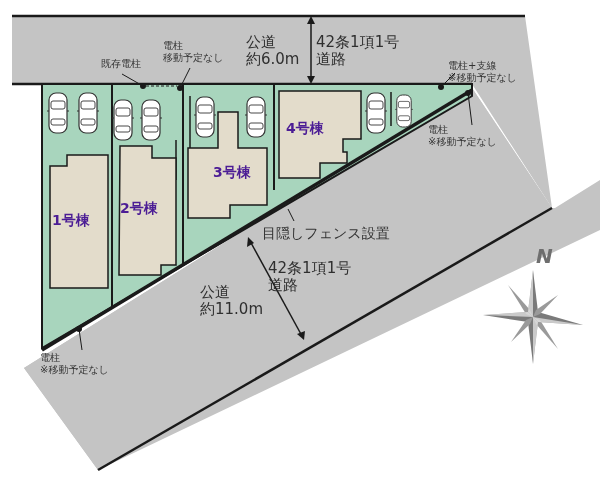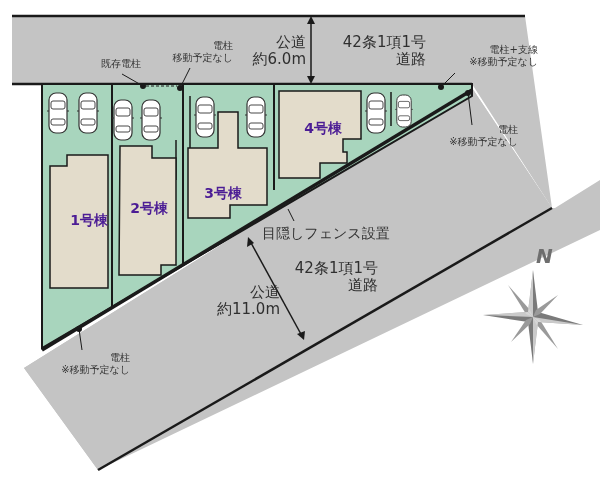--- a/index.html
+++ b/index.html
@@ -1,18 +1,18 @@
 <!DOCTYPE html>
 <html><head>
 <meta charset="utf-8">
 <style>
   html, body { margin: 0; padding: 0; background: #ffffff; }
   body { width: 600px; height: 477px; overflow: hidden; position: relative; font-family: "DejaVu Sans", "Liberation Sans", sans-serif; }
   #site-plan { position: absolute; left: 0; top: 0; width: 600px; height: 477px; }
-  .lbl { position: absolute; color: #333333; white-space: nowrap; text-align: right; line-height: 1.15; }
+  .lbl { position: absolute; color: #333333; white-space: nowrap; text-align: left; line-height: 1.15; }
   .lbl.small { font-size: 10px; }
   .lbl.road { font-size: 15px; color: #2f2f2f; }
   .lbl.bld { font-size: 14px; color: #4c1d95; font-weight: bold; }
   .lbl.fence { font-size: 14px; }
   .north { position: absolute; font-size: 20px; font-weight: bold; font-style: italic; color: #6e6e6e; }
 </style>
 </head>
 <body>
 
 <svg id="site-plan" viewBox="0 0 600 477" xmlns="http://www.w3.org/2000/svg">
@@ -115,32 +115,32 @@
 
 <div class="lbl road" style="left:246px;top:34px;width:60px;">
   <div>公道</div>
   <div>約6.0m</div>
 </div>
 <div class="lbl road" style="left:316px;top:34px;width:110px;">
   <div>42条1項1号</div>
   <div>道路</div>
 </div>
 
-<div class="lbl small" style="left:448px;top:44px;width:90px;">
+<div class="lbl small" style="left:448px;top:60px;width:90px;">
   <div>電柱+支線</div>
   <div>※移動予定なし</div>
 </div>
 <div class="lbl small" style="left:428px;top:124px;width:90px;">
   <div>電柱</div>
   <div>※移動予定なし</div>
 </div>
 
 <div class="lbl bld" style="left:52px;top:212px;width:56px;">1号棟</div>
 <div class="lbl bld" style="left:120px;top:200px;width:48px;">2号棟</div>
-<div class="lbl bld" style="left:186px;top:164px;width:56px;margin-top:21px;">3号棟</div>
+<div class="lbl bld" style="left:213px;top:164px;width:56px;">3号棟</div>
 <div class="lbl bld" style="left:286px;top:120px;width:56px;">4号棟</div>
 
 <div class="lbl fence" style="left:262px;top:225px;">目隠しフェンス設置</div>
 
 <div class="lbl road" style="left:268px;top:260px;width:110px;">
   <div>42条1項1号</div>
   <div>道路</div>
 </div>
 <div class="lbl road" style="left:200px;top:284px;width:80px;">
   <div>公道</div>

